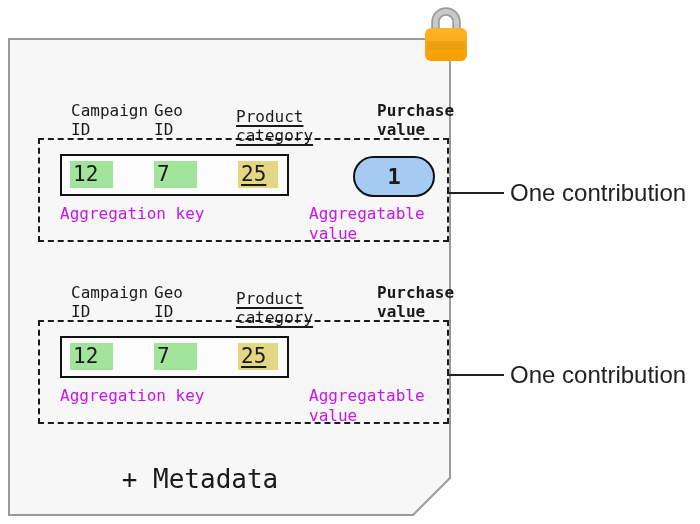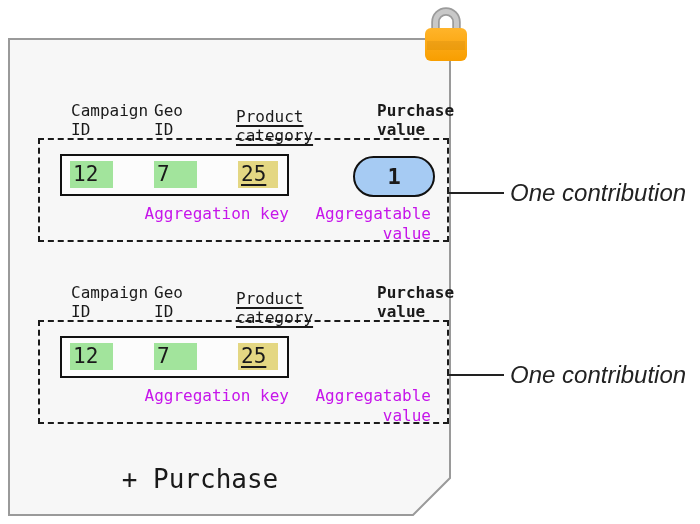--- a/index.html
+++ b/index.html
@@ -43,30 +43,30 @@
 
   .pill {
     position:absolute; left:337px; top:55px; width:82px; height:41px;
     background:var(--value-pill-blue,#a6cbf3); border:2px solid #111; border-radius:20.5px;
     box-sizing:border-box; text-align:center; line-height:37px;
     font-size:22px; font-weight:bold;
   }
 
   .key-label, .value-label {
     position:absolute; top:103px; font-size:16px; line-height:20px;
-    color:var(--label-magenta,#c616ea); text-align:right;
+    color:var(--label-magenta,#c616ea); 
   }
   .key-label { left:44px; width:229px; }
   .value-label { left:293px; width:122px; }
   .value-label span { display:block; }
 
   .connector { position:absolute; left:431px; top:91px; width:57px; height:0; border-top:2px solid #222; }
   .annotation {
     position:absolute; left:494px; top:78px; font-size:24px; line-height:27px;
-    font-family:"Liberation Sans", sans-serif; color:#222; white-space:nowrap;font-style:italic;
+    font-family:"Liberation Sans", sans-serif; color:#222; white-space:nowrap;
   }
 
   .metadata {
     position:absolute; left:105px; top:463px; width:190px;
     text-align:center; font-size:26px; line-height:32px;
   }
 </style>
 </head>
 <body>
 
@@ -157,15 +157,15 @@
     <div class="key-label">Aggregation key</div>
     <div class="value-label">
       <span>Aggregatable</span>
       <span>value</span>
     </div>
 
     <div class="connector"></div>
     <div class="annotation">One contribution</div>
   </div>
 
-  <div class="metadata">+ Purchase</div>
+  <div class="metadata">+ Metadata</div>
 
 </div>
 
 </body></html>

